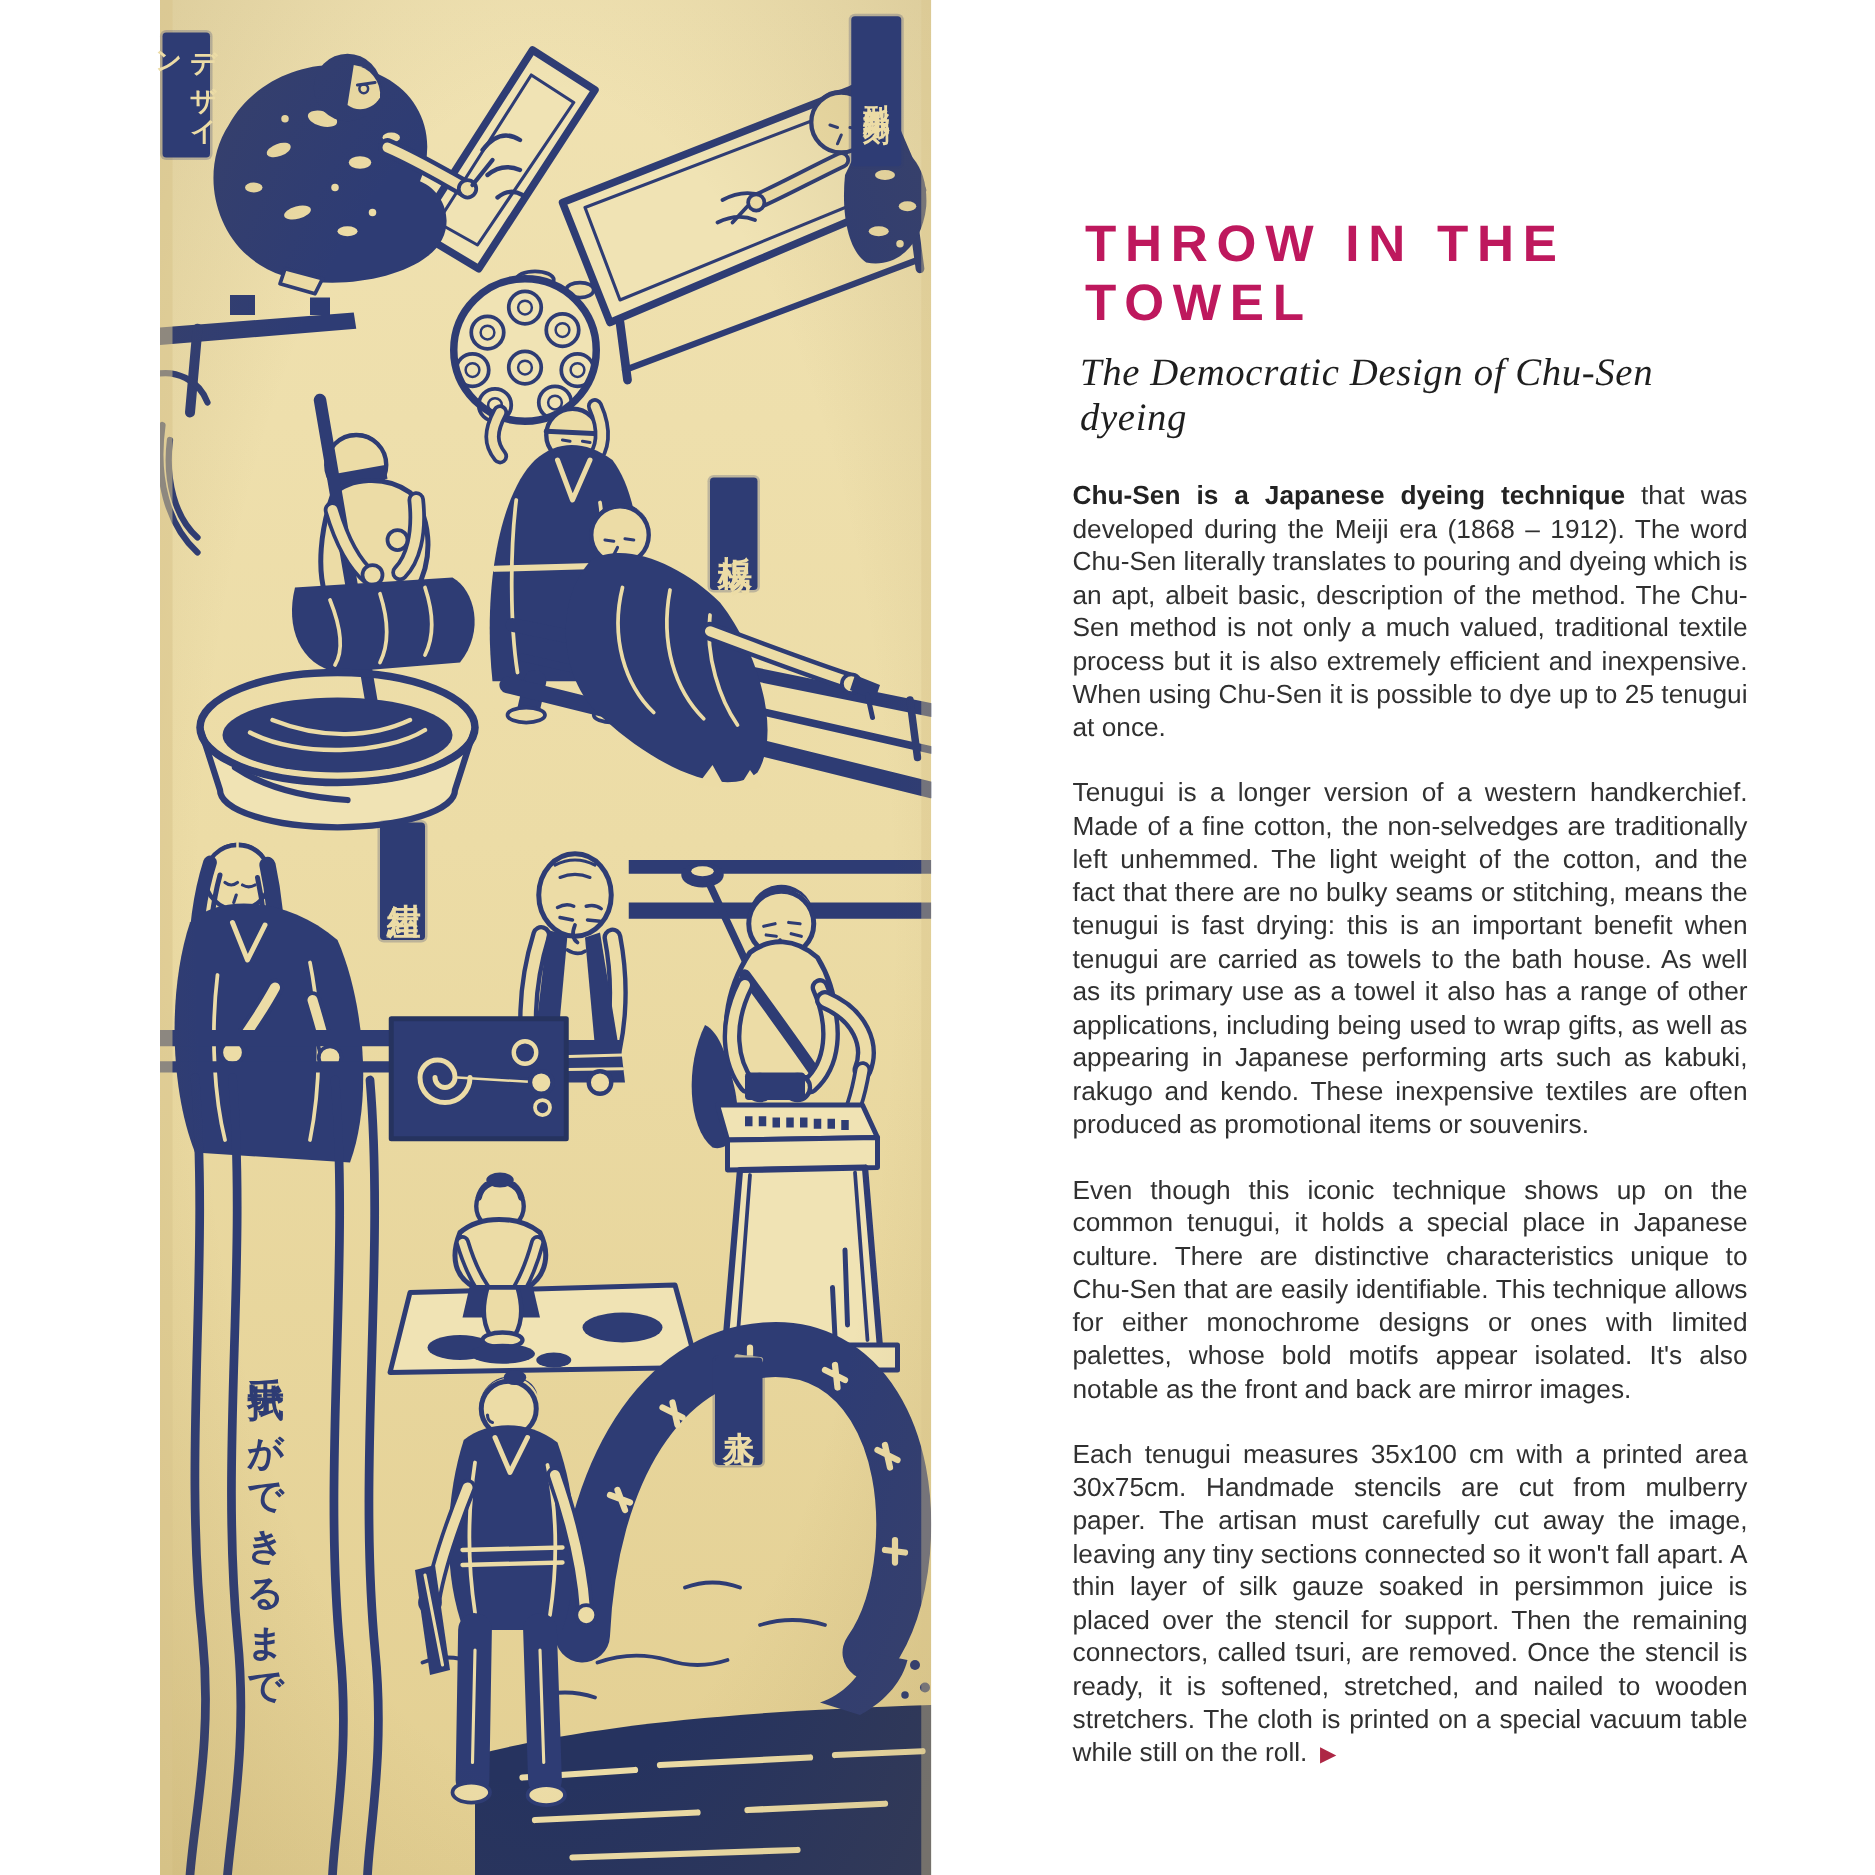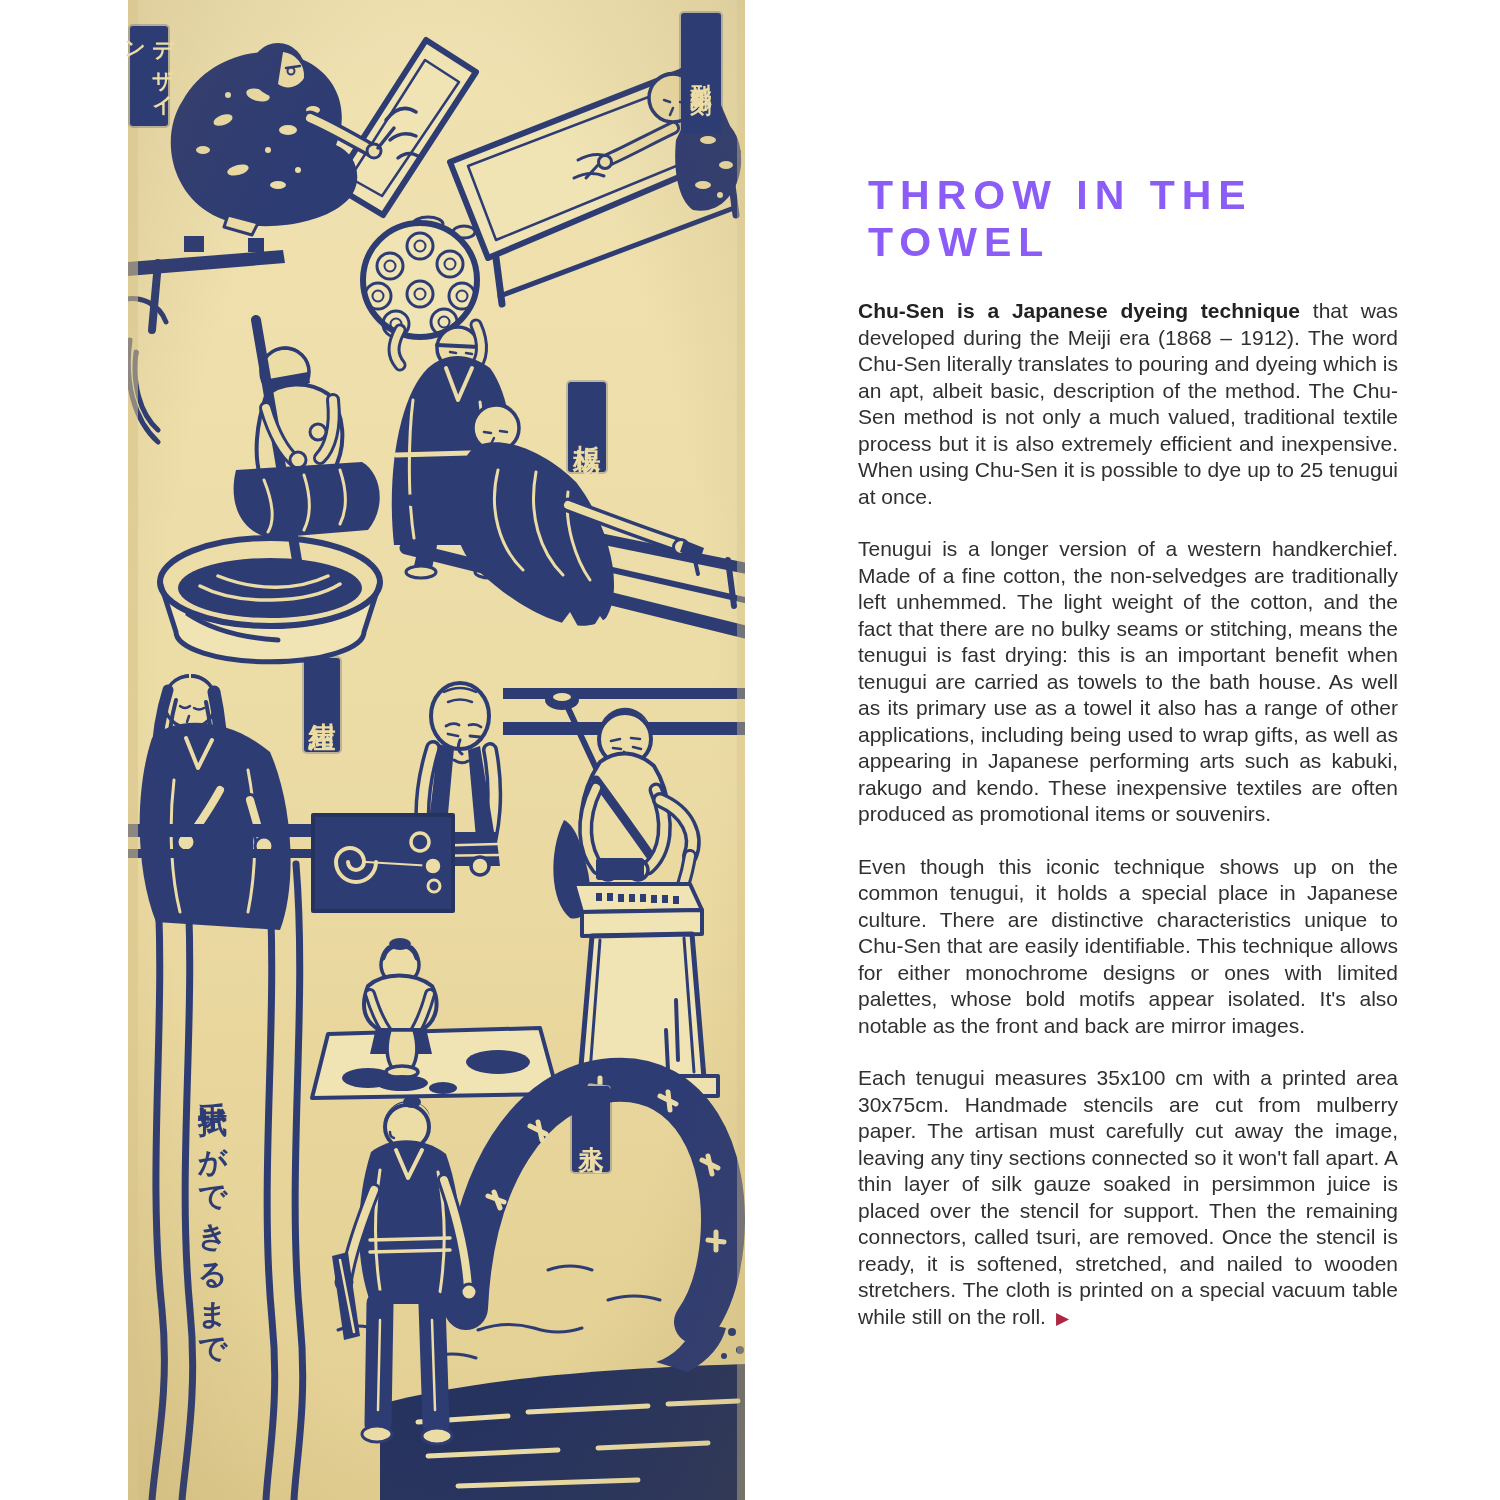--- a/index.html
+++ b/index.html
@@ -18,21 +18,21 @@
   .lbl-stencil  {left:553px;top:13px;   width:40px;height:120px;font-size:21px;letter-spacing:3px;}
   .lbl-itaba    {left:440px;top:382px;  width:38px;height:90px; font-size:27px;letter-spacing:4px;}
   .lbl-konya    {left:176px;top:658px;  width:36px;height:94px; font-size:27px;letter-spacing:4px;}
   .lbl-mizumoto {left:444px;top:1086px; width:38px;height:86px; font-size:25px;letter-spacing:4px;}
   .lbl-caption  {left:62px; top:1052px; width:46px;height:330px;font-size:29px;letter-spacing:5px;
                  color:#2e3c74;font-weight:600;}
 
   
   .article{position:absolute;left:858px;top:0;width:540px;color:#333;}
   .title{margin:172px 0 0 10px;font-size:41px;font-weight:800;letter-spacing:7px;
-         color:#8b5cf6;font-family:"Liberation Sans",sans-serif;}
+         color:#be185d;font-family:"Liberation Sans",sans-serif;}
   .subtitle{margin:14px 0 0 6px;font-size:31px;font-weight:500;font-style:italic;
             color:#1e1e1e;font-family:"Liberation Serif",serif;letter-spacing:.5px;}
   .body-copy{margin-top:32px;}
   .body-copy p{margin:0 0 26px 0;font-size:21px;line-height:26.5px;text-align:justify;
                color:#303030;}
   .body-copy p .lead{font-weight:bold;color:#222;}
   .marker{color:#ad2745;font-size:17px;margin-left:10px;letter-spacing:0;}
 </style>
 </head>
 <body>
@@ -361,20 +361,21 @@
     <div class="jlabel jbox lbl-design">デザイン</div>
     <div class="jlabel jbox lbl-stencil">型紙彫刻</div>
     <div class="jlabel jbox lbl-itaba">板場</div>
     <div class="jlabel jbox lbl-konya">紺屋</div>
     <div class="jlabel jbox lbl-mizumoto">水元</div>
     <div class="jlabel lbl-caption">手拭いができるまで</div>
   </figure>
 
   <main class="article">
     <h1 class="title">THROW IN THE TOWEL</h1>
+    <h2 class="subtitle">The Democratic Design of Chu-Sen dyeing</h2>
 
     <div class="body-copy">
       <p><span class="lead">Chu-Sen is a Japanese dyeing technique</span><span> that was developed during the Meiji era (1868 – 1912). The word Chu-Sen literally translates to pouring and dyeing which is an apt, albeit basic, description of the method. The Chu-Sen method is not only a much valued, traditional textile process but it is also extremely efficient and inexpensive. When using Chu-Sen it is possible to dye up to 25 tenugui at once.</span></p>
       <p>Tenugui is a longer version of a western handkerchief. Made of a fine cotton, the non-selvedges are traditionally left unhemmed. The light weight of the cotton, and the fact that there are no bulky seams or stitching, means the tenugui is fast drying: this is an important benefit when tenugui are carried as towels to the bath house.  As well as its primary use as a towel it also has a range of other applications, including being used to wrap gifts, as well as appearing in Japanese performing arts such as kabuki, rakugo and kendo. These inexpensive textiles are often produced as promotional items or souvenirs.</p>
       <p>Even though this iconic technique shows up on the common tenugui, it holds a special place in Japanese culture. There are distinctive characteristics unique to Chu-Sen that are easily identifiable. This technique allows for either monochrome designs or ones with limited palettes, whose bold motifs appear isolated. It's also notable as the front and back are mirror images.</p>
       <p><span>Each tenugui measures 35x100 cm with a printed area 30x75cm. Handmade stencils are cut from mulberry paper. The artisan must carefully cut away the image, leaving any tiny sections connected so it won't fall apart.  A thin layer of silk gauze soaked in persimmon juice is placed over the stencil for support. Then the remaining connectors, called tsuri, are removed. Once the stencil is ready, it is softened, stretched, and nailed to wooden stretchers. The cloth is printed on a special vacuum table while still on the roll.</span><span class="marker">▶</span></p>
     </div>
   </main>
 </div>
 

